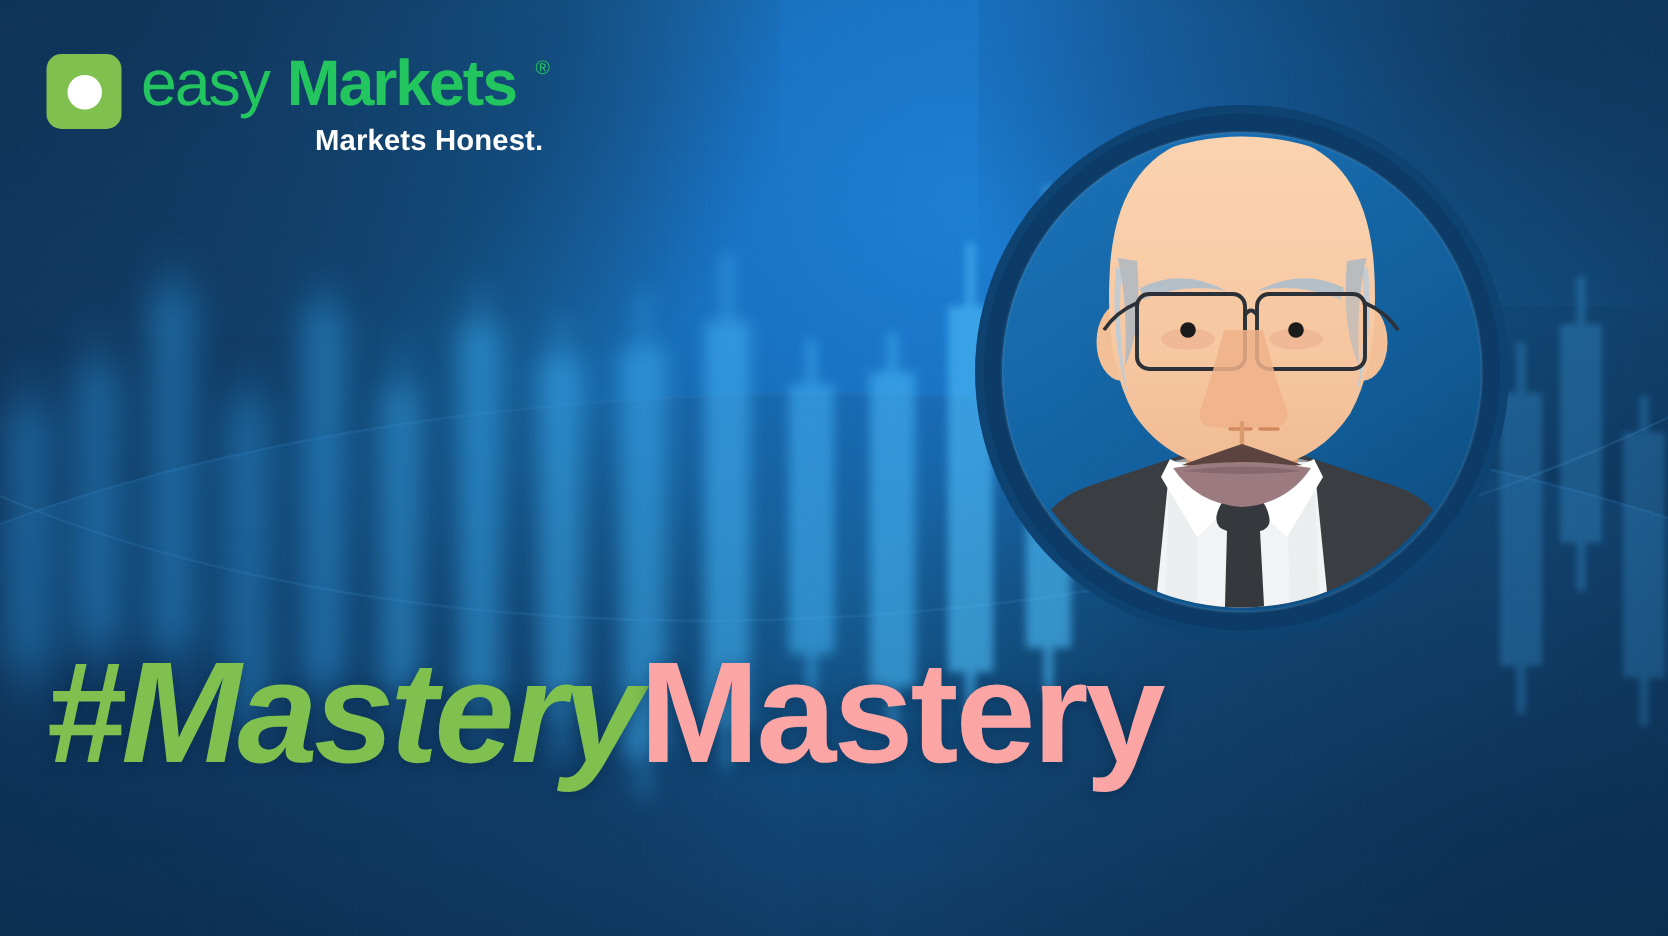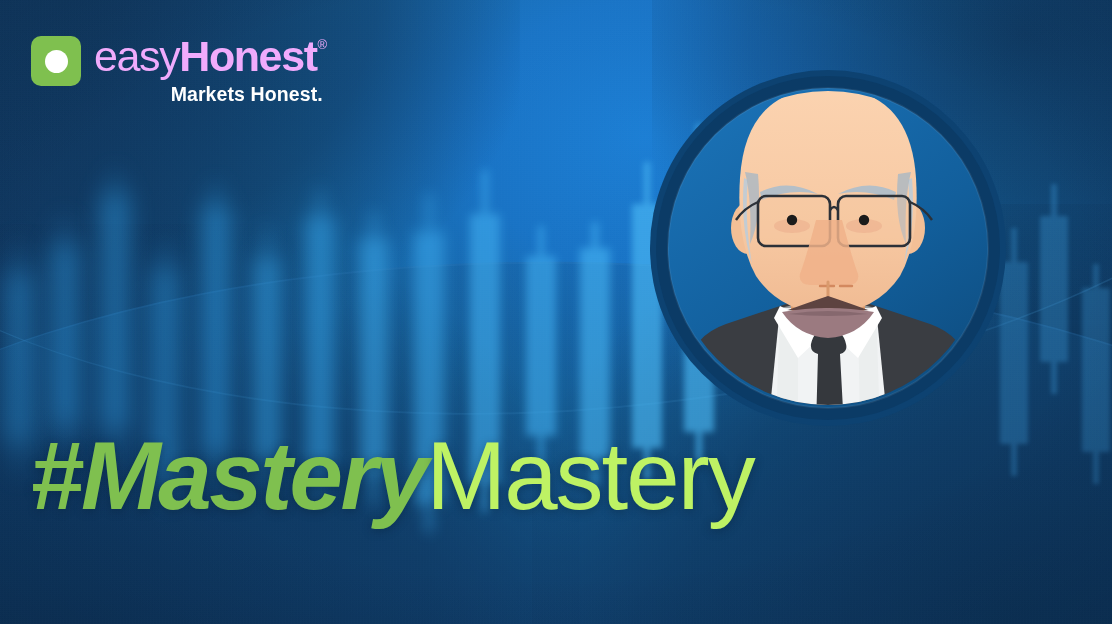--- a/index.html
+++ b/index.html
@@ -152,24 +152,25 @@
   .logo-text-wrap {
     margin-left: 13px;
     display: flex;
     flex-direction: column;
     align-items: flex-end;
     line-height: 1;
   }
   .logo-word {
     display: flex;
     align-items: flex-start;
-    color: #f0abfc;
+    color: #22c55e;
     font-size: 43px;
     letter-spacing: -1.4px;
     line-height: 0.95;
+    gap: 12px;
   }
   .logo-easy { font-weight: 400; }
   .logo-markets { font-weight: 700; }
   .logo-reg {
     font-size: 13px;
     line-height: 1;
     margin-top: 2px;
     margin-left: 1px;
     font-weight: 400;
   }
@@ -203,22 +204,22 @@
     line-height: 1;
     text-shadow: 0 2px 10px rgba(5,25,48,0.35);
   }
   .headline .tag {
     color: #7fc04f;
     font-weight: 700;
     font-style: italic;
     letter-spacing: -2.5px;
   }
   .headline .word {
-    color: #bef264;
-    font-weight: 400;
+    color: #fca5a5;
+    font-weight: 700;
     font-style: normal;
     letter-spacing: -2px;
     margin-top: 12px;
   }
 </style>
 </head>
 <body>
 
 <div class="banner">
 
@@ -307,21 +308,21 @@
   <div class="vignette"></div>
   <div class="noise"></div>
 
   <div class="logo">
     <div class="logo-mark" id="logo-mark" style="background: rgb(127, 192, 79);">
       <div class="logo-dot" id="logo-dot" style="background: rgb(255, 255, 255);"></div>
     </div>
     <div class="logo-text-wrap">
       <div class="logo-word">
         <span class="logo-easy">easy</span>
-          <span class="logo-markets">Honest</span>
+          <span class="logo-markets">Markets</span>
           <span class="logo-reg">®</span>
       </div>
       <div class="logo-tag">Markets Honest.</div>
     </div>
   </div>
 
   <div class="avatar">
     <svg viewBox="0 0 360 360" width="360" height="360">
       <defs>
         <clipPath id="circle-clip">

